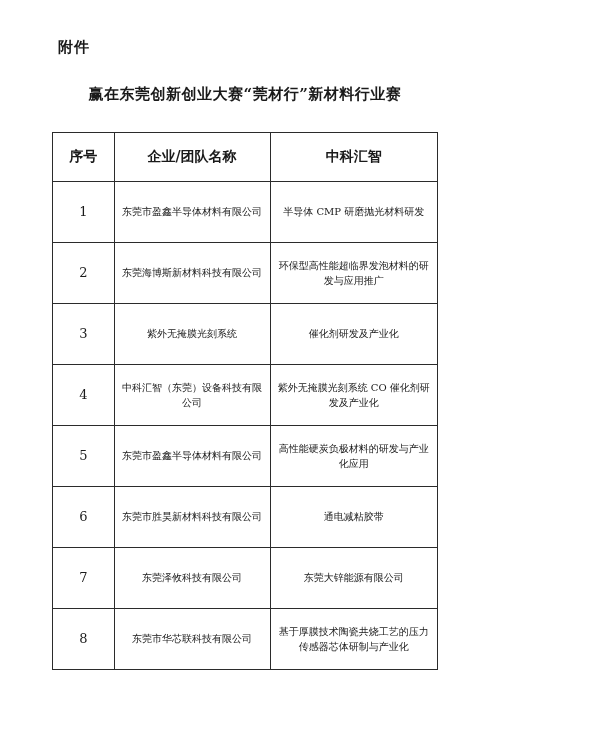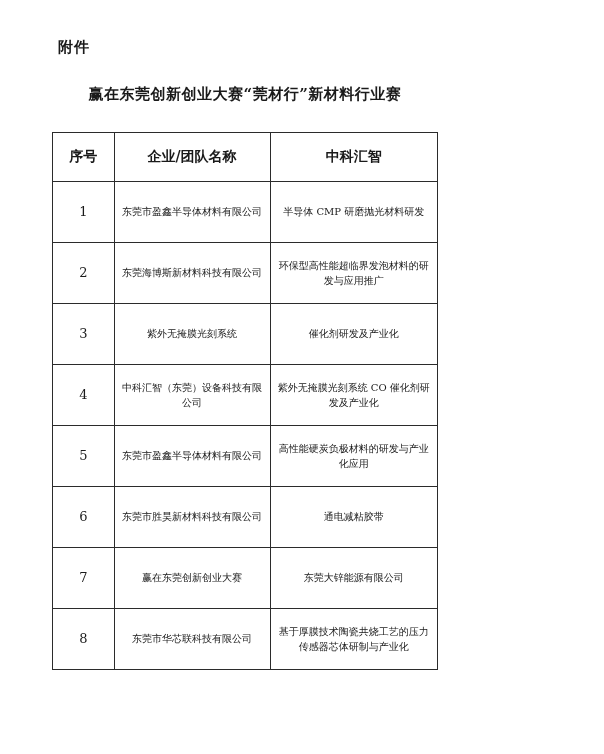--- a/index.html
+++ b/index.html
@@ -125,21 +125,21 @@
         <td class="org">东莞市盈鑫半导体材料有限公司</td>
         <td class="proj">高性能硬炭负极材料的研发与产业化应用</td>
       </tr>
       <tr>
         <td class="idx">6</td>
         <td class="org">东莞市胜昊新材料科技有限公司</td>
         <td class="proj">通电减粘胶带</td>
       </tr>
       <tr>
         <td class="idx">7</td>
-        <td class="org">赢在东莞创新创业大赛</td>
+        <td class="org">东莞泽攸科技有限公司</td>
         <td class="proj">东莞大锌能源有限公司</td>
       </tr>
       <tr>
         <td class="idx">8</td>
         <td class="org">东莞市华芯联科技有限公司</td>
         <td class="proj">基于厚膜技术陶瓷共烧工艺的压力传感器芯体研制与产业化</td>
       </tr>
     </tbody>
   </table>
 

